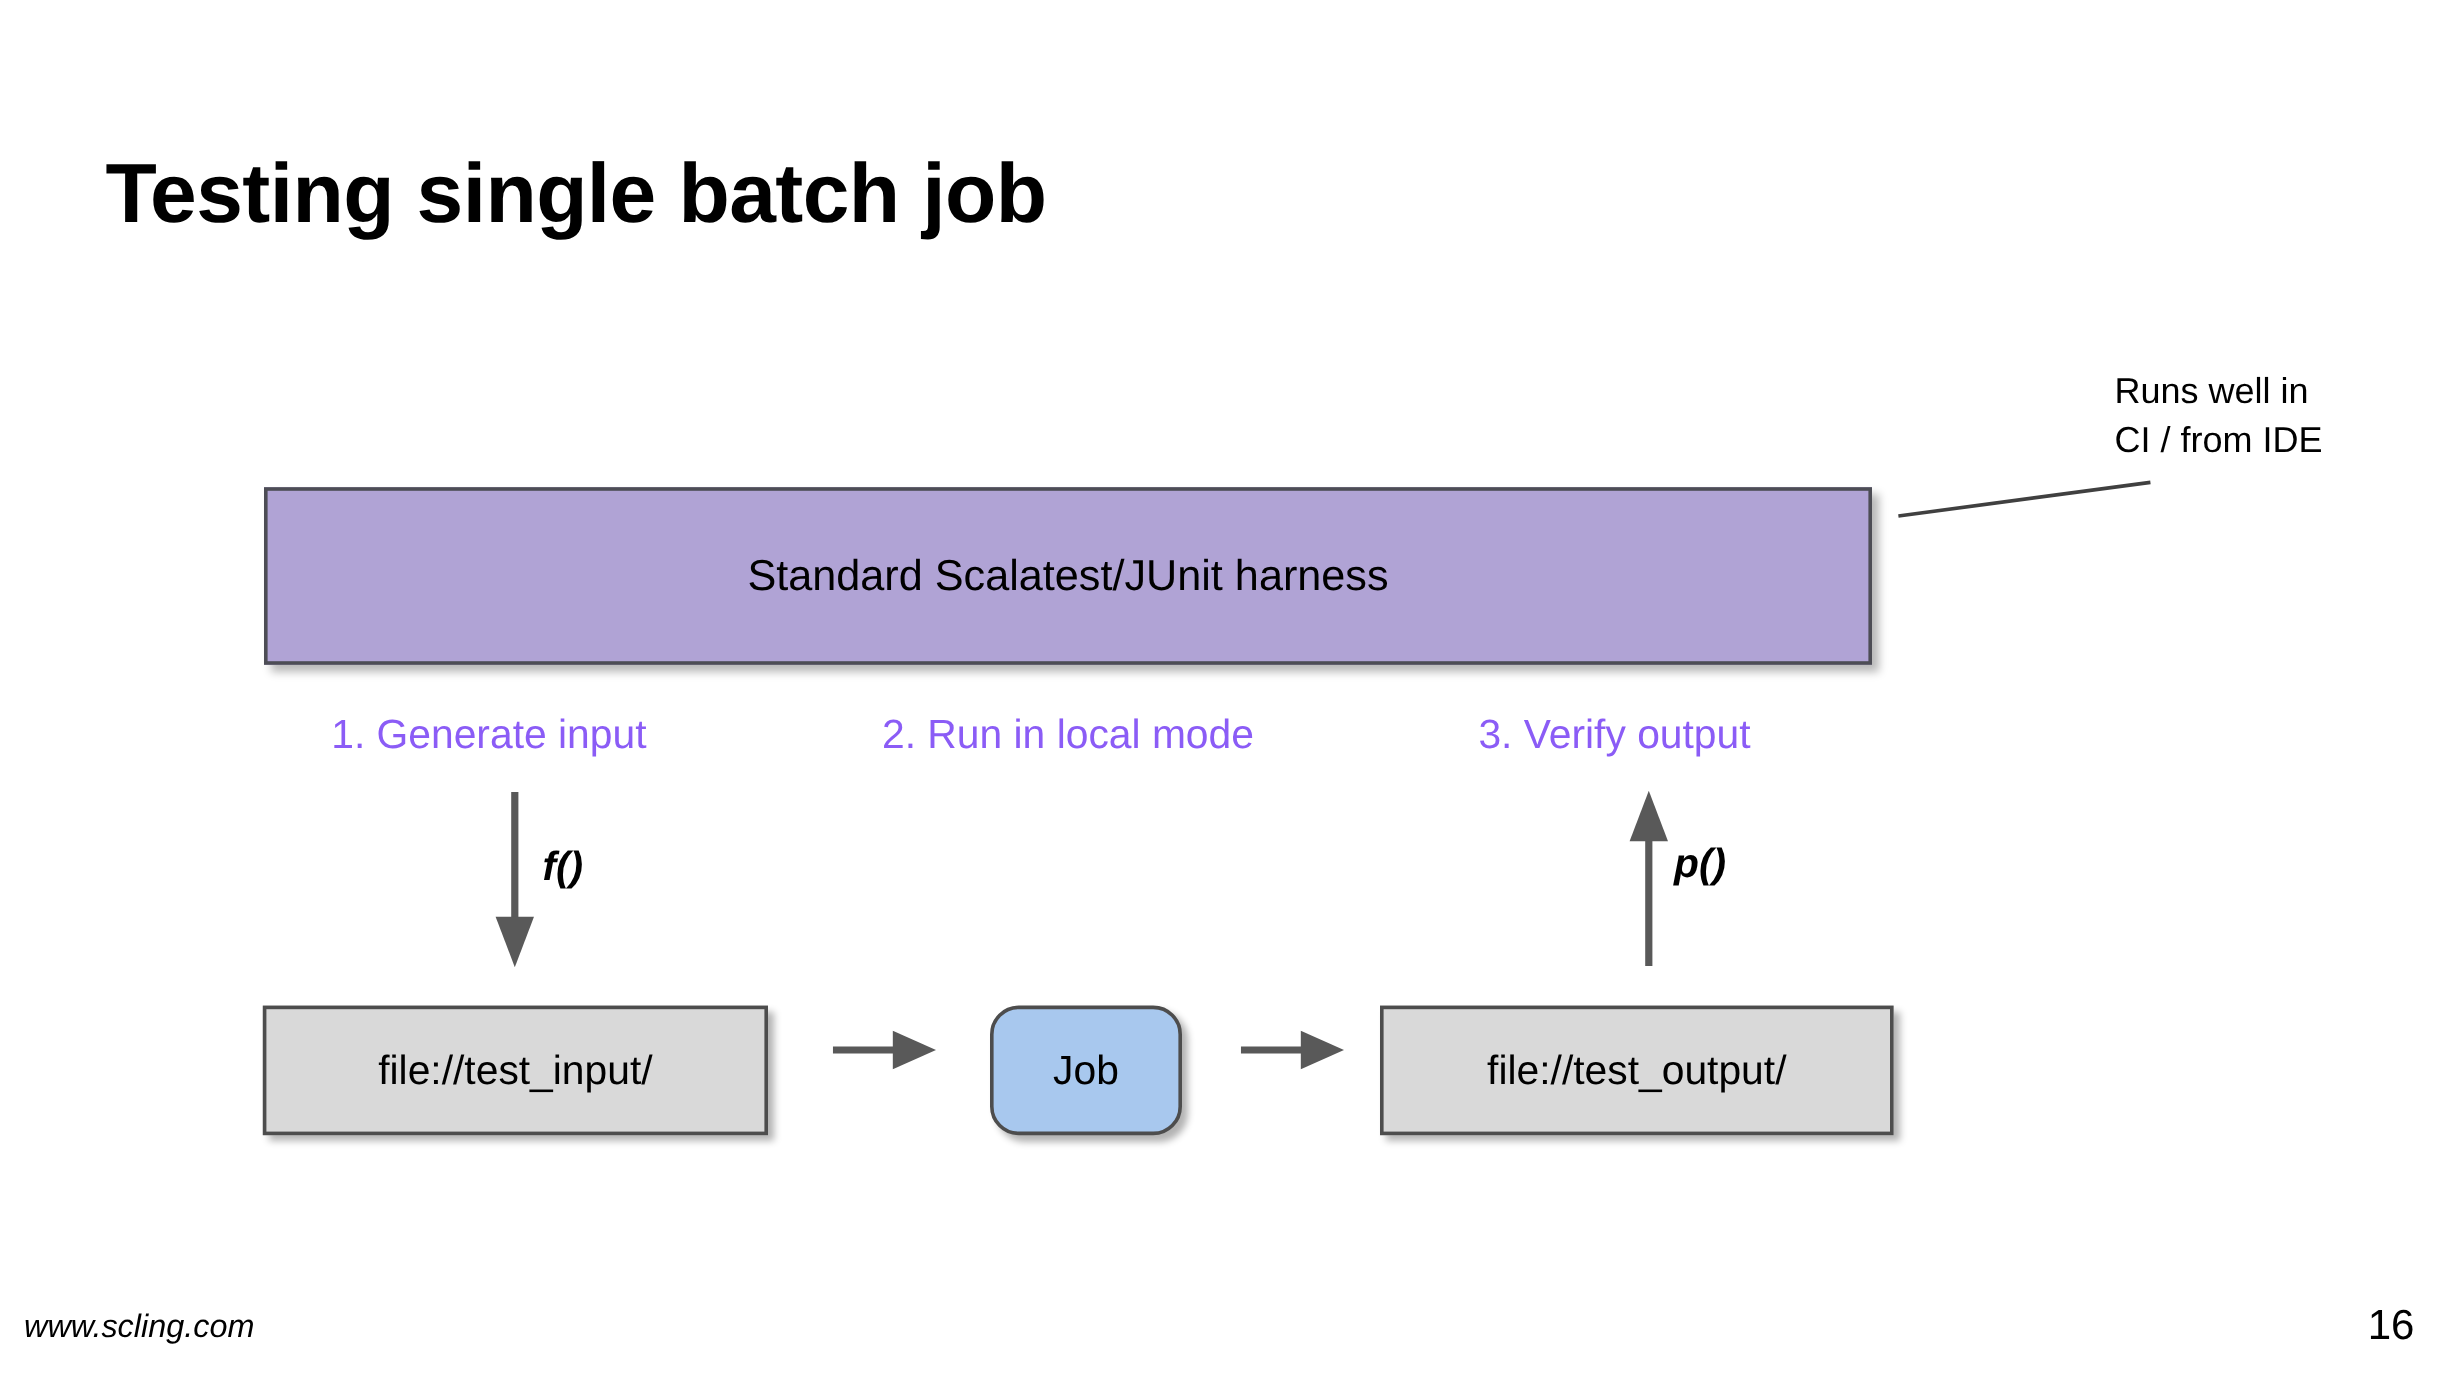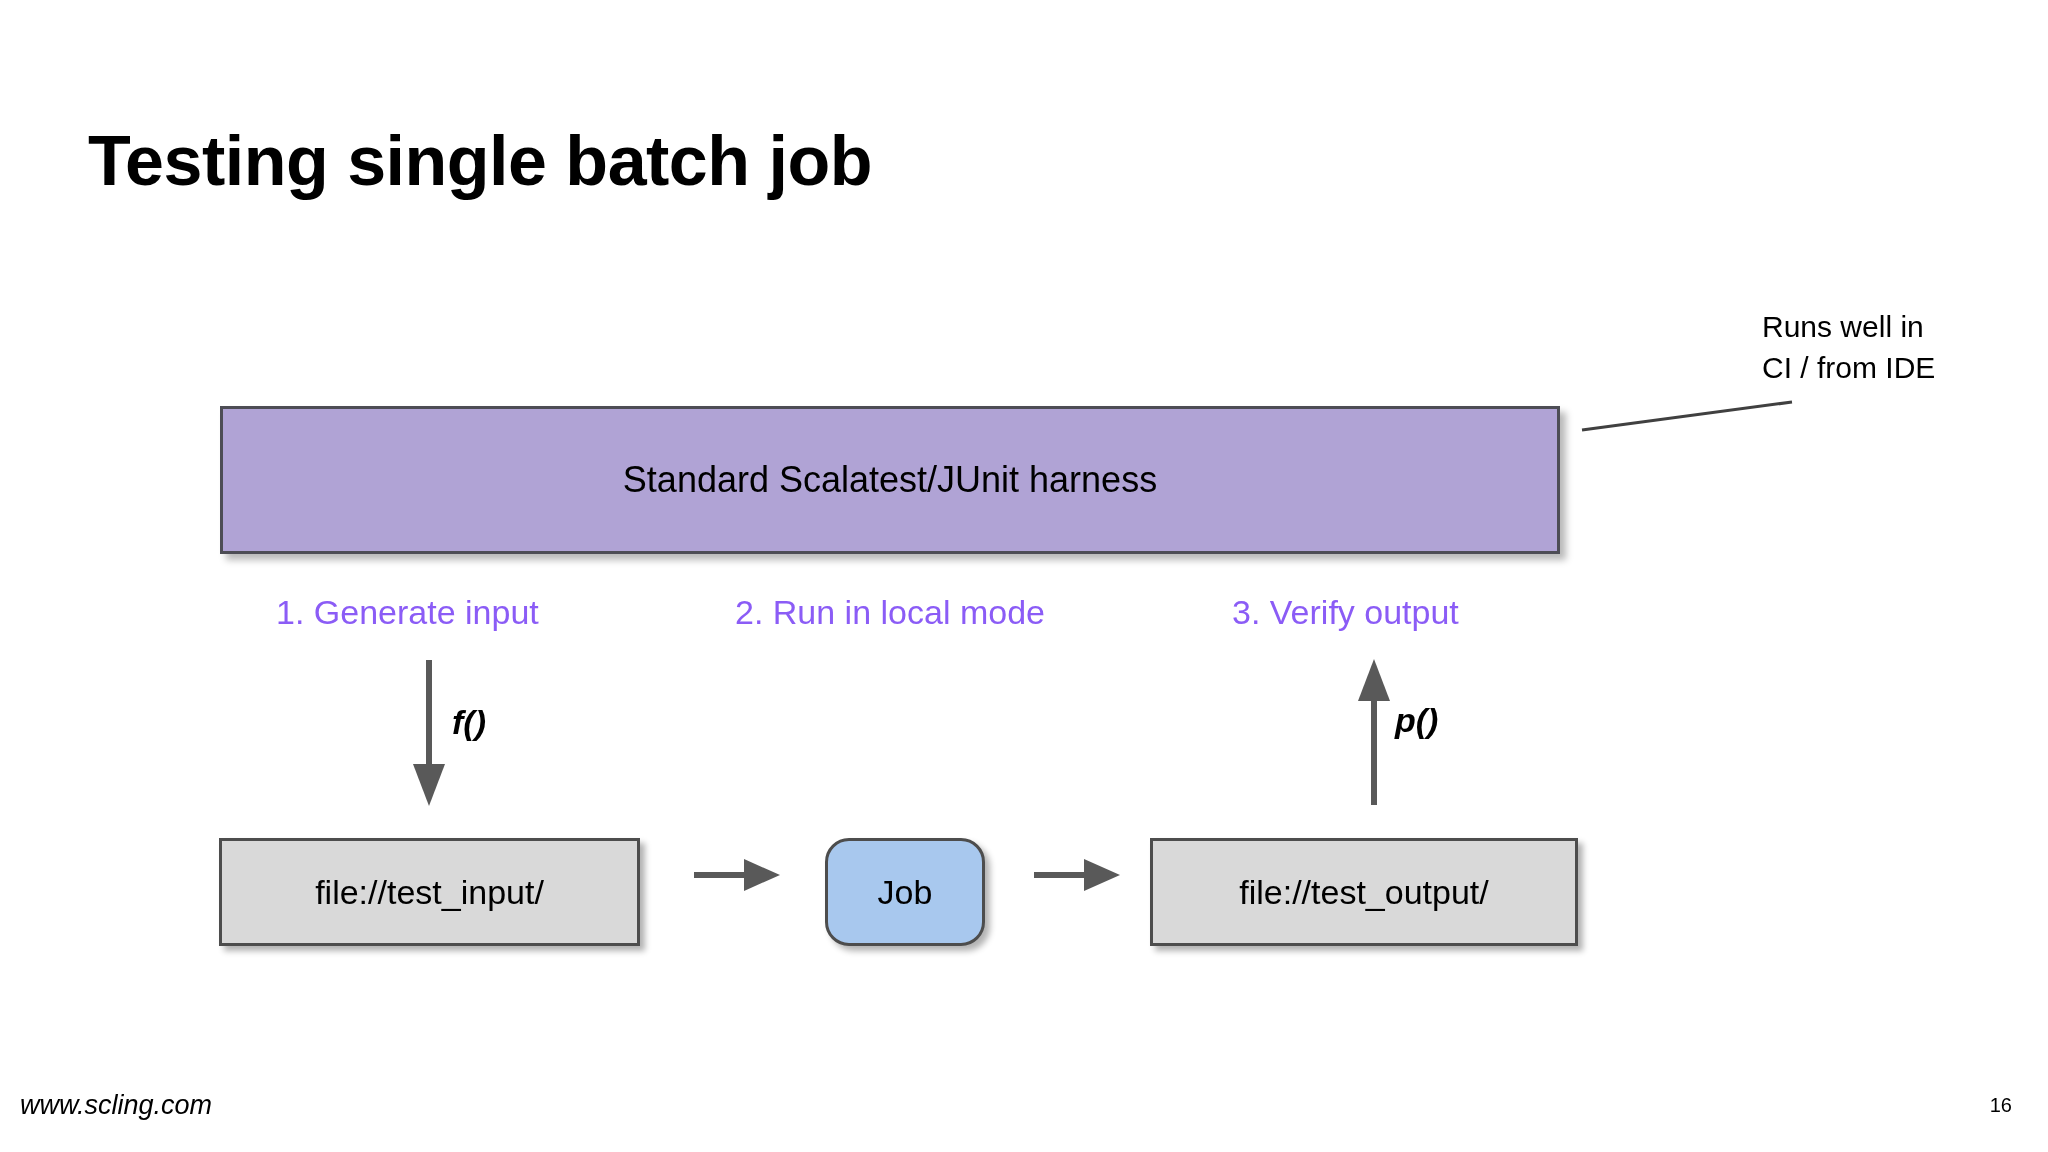--- a/index.html
+++ b/index.html
@@ -165,21 +165,21 @@
     font-size: 27px;
     line-height: 34px;
     font-style: italic;
     color: #000000;
     white-space: nowrap;
   }
   .footer-page {
     position: absolute;
     right: 36px;
     top: 1088px;
-    font-size: 20px;
+    font-size: 35px;
     line-height: 34px;
     color: #000000;
     text-align: right;
   }
 </style>
 </head>
 <body>
 
 <div class="slide">
 

